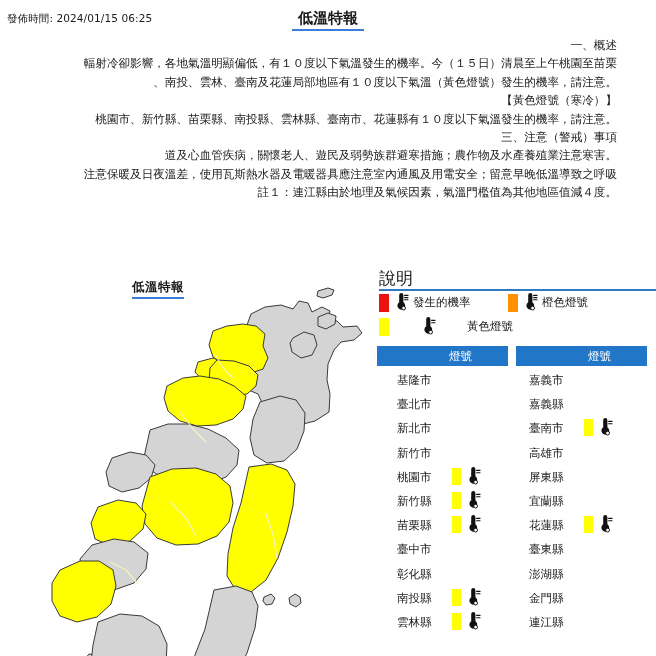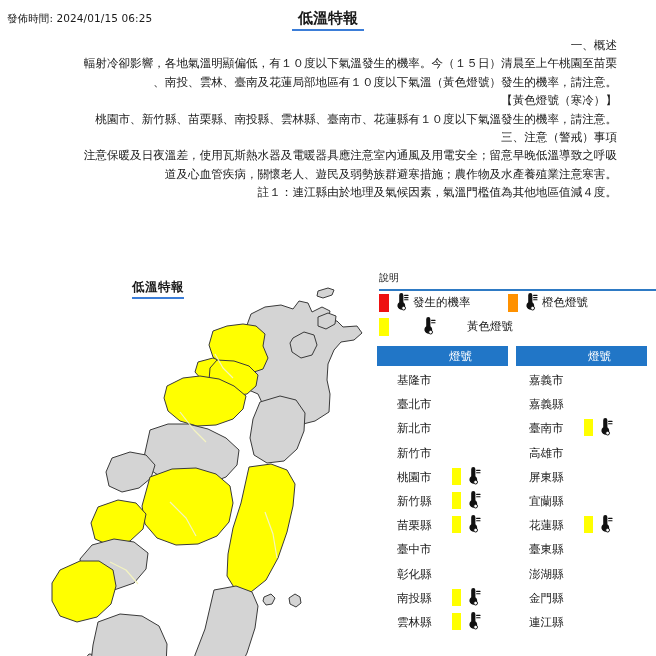--- a/index.html
+++ b/index.html
@@ -87,21 +87,21 @@
   
   #info-panel {
     position: absolute;
     left: 368px; top: 0;
     width: 288px;
     height: 394px;
   }
   #legend-title {
     position: absolute;
     left: 11px; top: 9px;
-    font-size: 10px;
+    font-size: 17px;
     line-height: 14px;
   }
   #legend-rule {
     position: absolute;
     left: 11px; top: 27px;
     width: 277px;
     height: 2px;
     background: #2e7ac4;
   }
   .legend-item {
@@ -174,22 +174,22 @@
   <div id="report-title">
     <span class="tt">低溫特報</span>
   </div>
   <div id="report-body">
     <div class="ln">一、概述</div>
     <div class="ln">輻射冷卻影響，各地氣溫明顯偏低，有１０度以下氣溫發生的機率。今（１５日）清晨至上午桃園至苗栗</div>
     <div class="ln">、南投、雲林、臺南及花蓮局部地區有１０度以下氣溫（黃色燈號）發生的機率，請注意。</div>
     <div class="ln">【黃色燈號（寒冷）】</div>
     <div class="ln">桃園市、新竹縣、苗栗縣、南投縣、雲林縣、臺南市、花蓮縣有１０度以下氣溫發生的機率，請注意。</div>
     <div class="ln">三、注意（警戒）事項</div>
+    <div class="ln">道及心血管疾病，關懷老人、遊民及弱勢族群避寒措施；農作物及水產養殖業注意寒害。</div>
     <div class="ln">注意保暖及日夜溫差，使用瓦斯熱水器及電暖器具應注意室內通風及用電安全；留意早晚低溫導致之呼吸</div>
-    <div class="ln">道及心血管疾病，關懷老人、遊民及弱勢族群避寒措施；農作物及水產養殖業注意寒害。</div>
     <div class="ln">註１：連江縣由於地理及氣候因素，氣溫門檻值為其他地區值減４度。</div>
   </div>
 </div>
 
 <div id="lower-panel">
 
   <div id="map-panel">
     <div id="map-title">低溫特報</div>
 
     <svg id="map-svg" width="368" height="394" viewBox="0 0 368 394">

